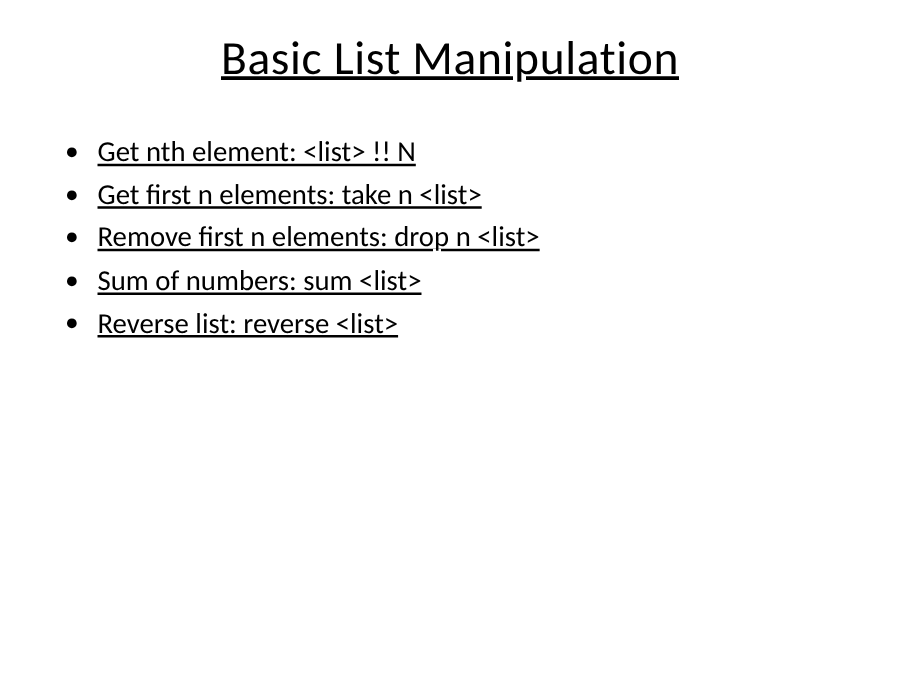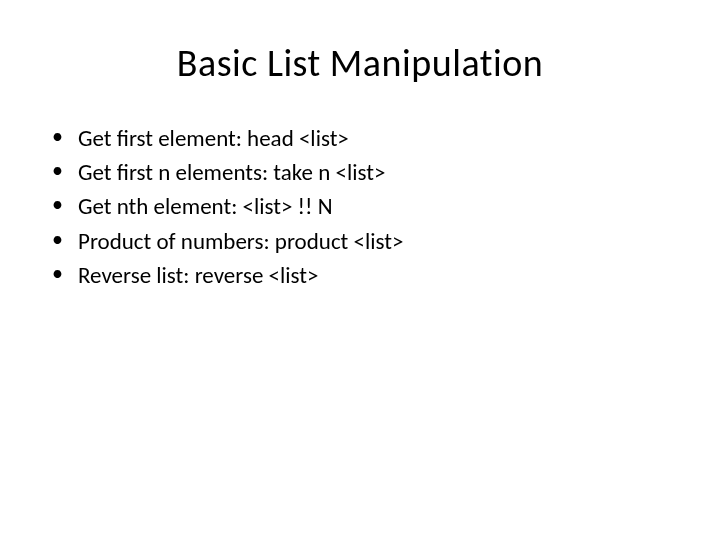--- a/index.html
+++ b/index.html
@@ -11,21 +11,22 @@
       width: 720px;
       height: 540px;
       background: #ffffff;
       font-family: Calibri, Arial, sans-serif;
       color: #000000;
       overflow: hidden;
     }
     .slide {
       width: 100%;
       height: 100%;
-      padding-top: 40px;
+      padding-top: 24px;
+      text-decoration: underline;
     }
     .title {
       font-size: 38px;
       font-weight: 400;
       text-align: center;
       margin-bottom: 36px;
       letter-spacing: 0.5px;
     }
     .content {
       padding-left: 48px;
@@ -49,20 +50,20 @@
       font-size: 22px;
     }
   </style>
 </head>
 <body>
 
 <div class="slide">
   <h1 class="title">Basic List Manipulation</h1>
   <div class="content">
     <ul class="bullets">
-      <li>Get first element: head &lt;list&gt;</li>
+      <li>Get nth element: &lt;list&gt; !! N</li>
       <li>Get first n elements: take n &lt;list&gt;</li>
-      <li>Get nth element: &lt;list&gt; !! N</li>
-      <li>Product of numbers: product &lt;list&gt;</li>
+      <li>Remove first n elements: drop n &lt;list&gt;</li>
+      <li>Sum of numbers: sum &lt;list&gt;</li>
       <li>Reverse list: reverse &lt;list&gt;</li>
     </ul>
   </div>
 </div>
 
 </body></html>

